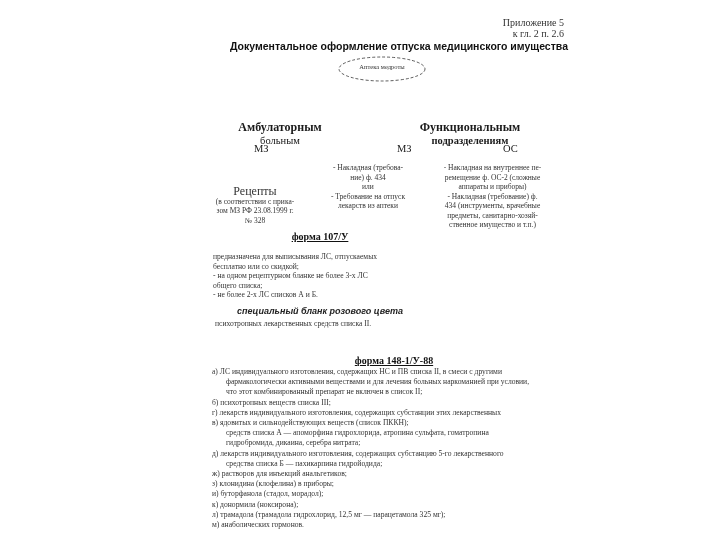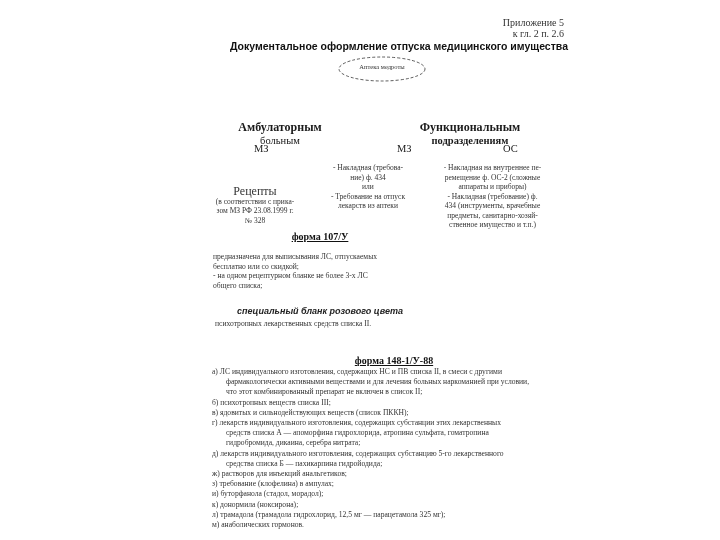--- a/index.html
+++ b/index.html
@@ -76,38 +76,39 @@
   <div>предметы, санитарно-хозяй-</div>
   <div>ственное имущество и т.п.)</div>
 </div>
 
 <div class="abs form-title" style="left:200px; top:231px; width:240px;">форма 107/У</div>
 <div class="abs para" style="left:213px; top:244px; width:202px;margin-top:8px;">
   <div>предназначена для выписывания ЛС, отпускаемых</div>
   <div>бесплатно или со скидкой;</div>
   <div>- на одном рецептурном бланке не более 3-х ЛС</div>
   <div>общего списка;</div>
+  <div>- не более 2-х ЛС списков А и Б.</div>
 </div>
 
 <div class="abs pink-title" style="left:200px; top:306px; width:240px;font-style:italic;">специальный бланк розового цвета</div>
 <div class="abs para" style="left:215px; top:319px; width:200px;">
   <div>психотропных лекарственных средств списка II.</div>
 </div>
 
 <div class="abs form-title" style="left:216px; top:355px; width:356px;">форма 148-1/У-88</div>
 <div class="abs list">
   <div>а) ЛС индивидуального изготовления, содержащих НС и ПВ списка II, в смеси с другими</div>
   <div class="indent">фармакологически активными веществами и для лечения больных наркоманией при условии,</div>
   <div class="indent">что этот комбинированный препарат не включен в список II;</div>
   <div>б) психотропных веществ списка III;</div>
+  <div>г) лекарств индивидуального изготовления, содержащих субстанции этих лекарственных</div>
   <div>в) ядовитых и сильнодействующих веществ (список ПККН);</div>
-  <div>г) лекарств индивидуального изготовления, содержащих субстанции этих лекарственных</div>
   <div class="indent">средств списка А — апоморфина гидрохлорида, атропина сульфата, гоматропина</div>
   <div class="indent">гидробромида, дикаина, серебра нитрата;</div>
   <div>д) лекарств индивидуального изготовления, содержащих субстанцию 5-го лекарственного</div>
   <div class="indent">средства списка Б — пахикарпина гидройодида;</div>
   <div>ж) растворов для инъекций анальгетиков;</div>
-  <div>з) требование (клофелина) в ампулах;</div>
+  <div>з) клонидина (клофелина) в приборы;</div>
   <div>и) буторфанола (стадол, морадол);</div>
   <div>к) донормила (ноксирона);</div>
   <div>л) трамадола (трамадола гидрохлорид, 12,5 мг — парацетамола 325 мг);</div>
   <div>м) анаболических гормонов.</div>
 </div>
 
 </body></html>

